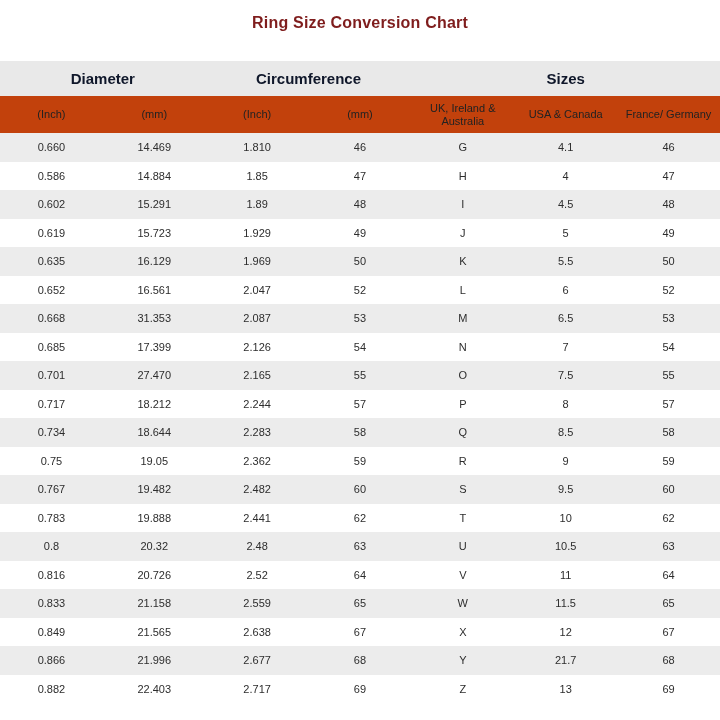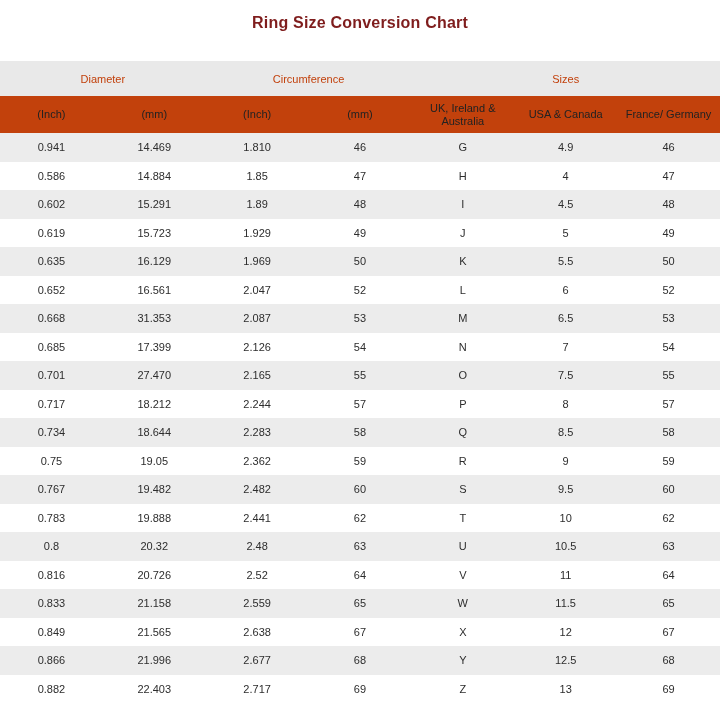--- a/index.html
+++ b/index.html
@@ -33,23 +33,23 @@
   th, td {
     text-align: center;
     vertical-align: middle;
     padding: 0;
   }
   tr.group-row {
     height: 35px;
     background: var(--header-bg, #e9e9e9);
   }
   tr.group-row th {
-    font-size: 11px;
-    font-weight: 400;
-    color: #c2410c;
+    font-size: 15px;
+    font-weight: 700;
+    color: #0f172a;
   }
   tr.sub-row {
     height: 37px;
     background: #c2410c;
   }
   tr.sub-row th {
     font-size: 11px;
     font-weight: 400;
     color: #222222;
     line-height: 13px;
@@ -95,26 +95,26 @@
           <th>(Inch)</th>
           <th>(mm)</th>
           <th>UK, Ireland &amp;
 Australia</th>
           <th>USA &amp; Canada</th>
           <th>France/ Germany</th>
         </tr>
     </thead>
     <tbody>
         <tr>
-          <td>0.941</td>
+          <td>0.660</td>
           <td>14.469</td>
           <td>1.810</td>
           <td>46</td>
           <td>G</td>
-          <td>4.9</td>
+          <td>4.1</td>
           <td>46</td>
         </tr>
         <tr>
           <td>0.586</td>
           <td>14.884</td>
           <td>1.85</td>
           <td>47</td>
           <td>H</td>
           <td>4</td>
           <td>47</td>
@@ -262,21 +262,21 @@
           <td>X</td>
           <td>12</td>
           <td>67</td>
         </tr>
         <tr>
           <td>0.866</td>
           <td>21.996</td>
           <td>2.677</td>
           <td>68</td>
           <td>Y</td>
-          <td>12.5</td>
+          <td>21.7</td>
           <td>68</td>
         </tr>
         <tr>
           <td>0.882</td>
           <td>22.403</td>
           <td>2.717</td>
           <td>69</td>
           <td>Z</td>
           <td>13</td>
           <td>69</td>

